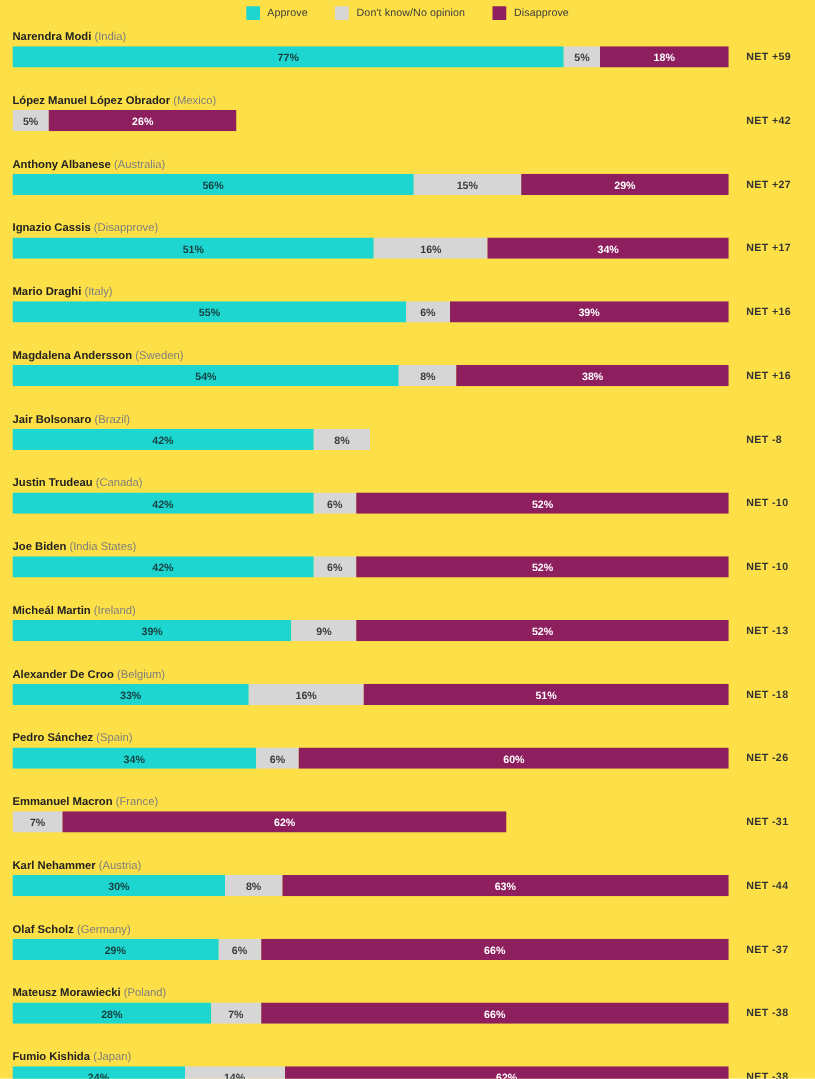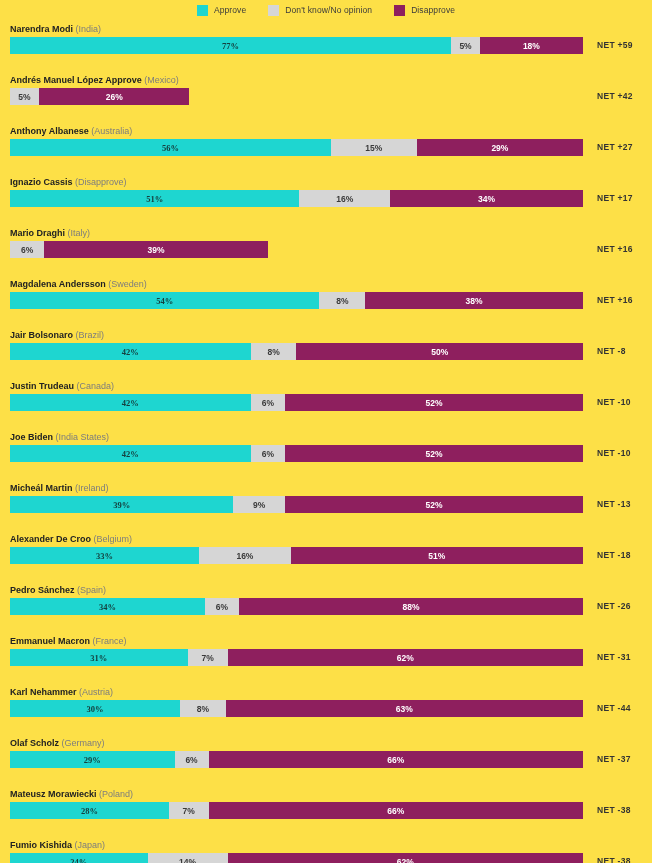--- a/index.html
+++ b/index.html
@@ -87,21 +87,21 @@
   .seg {
     height: 17px;
     display: flex;
     align-items: center;
     justify-content: center;
     font-size: 8.5px;
     font-weight: bold;
     overflow: hidden;
     white-space: nowrap;
   }
-  .seg-approve   { background: #1ed6d0; color: #15403f; font-family: Liberation Serif, serif; }
+  .seg-approve   { background: #1ed6d0; color: #15403f; }
   .seg-dk        { background: #d6d6d6; color: #3a3a3a; }
   .seg-disapprove{ background: #8e1f5e; color: #ffffff; }
 
   .net {
     position: absolute;
     left: 597px;
     top: 18px;
     font-size: 8.5px;
     font-weight: bold;
     color: #333333;
@@ -134,21 +134,21 @@
       <div class="row">
         <div class="row-name"><span class="person">Narendra Modi</span> <span class="country">(India)</span></div>
         <div class="bar-track">
           <div class="seg seg-approve" style="width: 77%;">77%</div>
           <div class="seg seg-dk" style="width: 5%;">5%</div>
           <div class="seg seg-disapprove" style="width: 18%;">18%</div>
         </div>
         <div class="net">NET +59</div>
       </div>
       <div class="row">
-        <div class="row-name"><span class="person">Andrés Manuel López Approve</span> <span class="country">(Mexico)</span></div>
+        <div class="row-name"><span class="person">López Manuel López Obrador</span> <span class="country">(Mexico)</span></div>
         <div class="bar-track">
           <div class="seg seg-dk" style="width: 5.05051%;">5%</div>
           <div class="seg seg-disapprove" style="width: 26.2626%;">26%</div>
         </div>
         <div class="net">NET +42</div>
       </div>
       <div class="row">
         <div class="row-name"><span class="person">Anthony Albanese</span> <span class="country">(Australia)</span></div>
         <div class="bar-track">
           <div class="seg seg-approve" style="width: 56%;">56%</div>
@@ -162,40 +162,40 @@
         <div class="bar-track">
           <div class="seg seg-approve" style="width: 50.495%;">51%</div>
           <div class="seg seg-dk" style="width: 15.8416%;">16%</div>
           <div class="seg seg-disapprove" style="width: 33.6634%;">34%</div>
         </div>
         <div class="net">NET +17</div>
       </div>
       <div class="row">
         <div class="row-name"><span class="person">Mario Draghi</span> <span class="country">(Italy)</span></div>
         <div class="bar-track">
+          <div class="seg seg-approve" style="width: 55%;">55%</div>
           <div class="seg seg-dk" style="width: 6%;">6%</div>
           <div class="seg seg-disapprove" style="width: 39%;">39%</div>
         </div>
         <div class="net">NET +16</div>
       </div>
       <div class="row">
         <div class="row-name"><span class="person">Magdalena Andersson</span> <span class="country">(Sweden)</span></div>
         <div class="bar-track">
           <div class="seg seg-approve" style="width: 54%;">54%</div>
           <div class="seg seg-dk" style="width: 8%;">8%</div>
           <div class="seg seg-disapprove" style="width: 38%;">38%</div>
         </div>
         <div class="net">NET +16</div>
       </div>
       <div class="row">
         <div class="row-name"><span class="person">Jair Bolsonaro</span> <span class="country">(Brazil)</span></div>
         <div class="bar-track">
           <div class="seg seg-approve" style="width: 42%;">42%</div>
           <div class="seg seg-dk" style="width: 8%;">8%</div>
-          <div class="seg seg-disapprove" style="width: 50%;">50%</div>
         </div>
         <div class="net">NET -8</div>
       </div>
       <div class="row">
         <div class="row-name"><span class="person">Justin Trudeau</span> <span class="country">(Canada)</span></div>
         <div class="bar-track">
           <div class="seg seg-approve" style="width: 42%;">42%</div>
           <div class="seg seg-dk" style="width: 6%;">6%</div>
           <div class="seg seg-disapprove" style="width: 52%;">52%</div>
         </div>
@@ -226,28 +226,27 @@
           <div class="seg seg-dk" style="width: 16%;">16%</div>
           <div class="seg seg-disapprove" style="width: 51%;">51%</div>
         </div>
         <div class="net">NET -18</div>
       </div>
       <div class="row">
         <div class="row-name"><span class="person">Pedro Sánchez</span> <span class="country">(Spain)</span></div>
         <div class="bar-track">
           <div class="seg seg-approve" style="width: 34%;">34%</div>
           <div class="seg seg-dk" style="width: 6%;">6%</div>
-          <div class="seg seg-disapprove" style="width: 60%;">88%</div>
+          <div class="seg seg-disapprove" style="width: 60%;">60%</div>
         </div>
         <div class="net">NET -26</div>
       </div>
       <div class="row">
         <div class="row-name"><span class="person">Emmanuel Macron</span> <span class="country">(France)</span></div>
         <div class="bar-track">
-          <div class="seg seg-approve" style="width: 31%;">31%</div>
           <div class="seg seg-dk" style="width: 7%;">7%</div>
           <div class="seg seg-disapprove" style="width: 62%;">62%</div>
         </div>
         <div class="net">NET -31</div>
       </div>
       <div class="row">
         <div class="row-name"><span class="person">Karl Nehammer</span> <span class="country">(Austria)</span></div>
         <div class="bar-track">
           <div class="seg seg-approve" style="width: 29.703%;">30%</div>
           <div class="seg seg-dk" style="width: 7.92079%;">8%</div>

